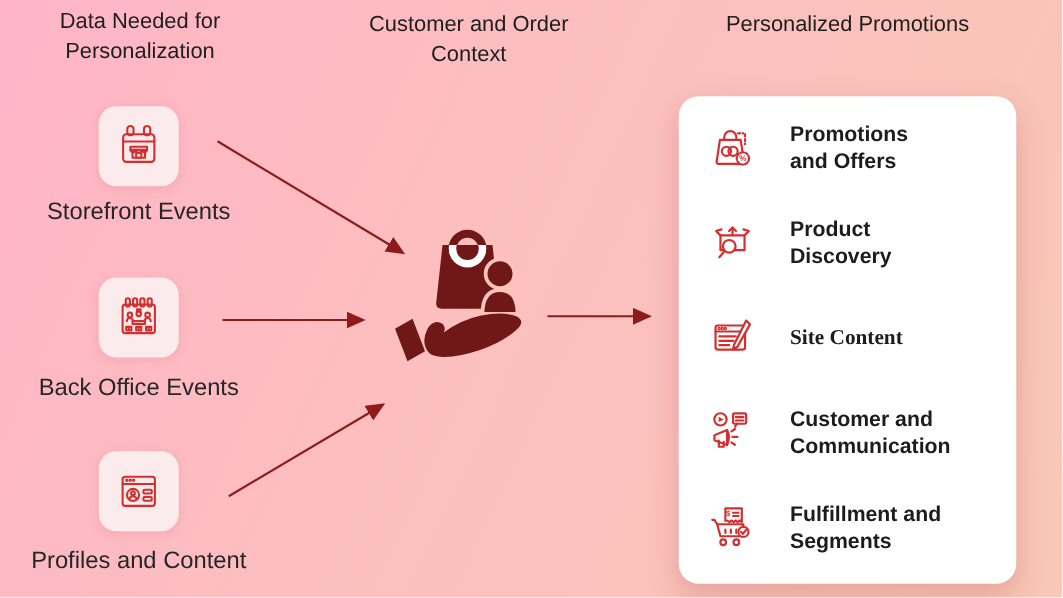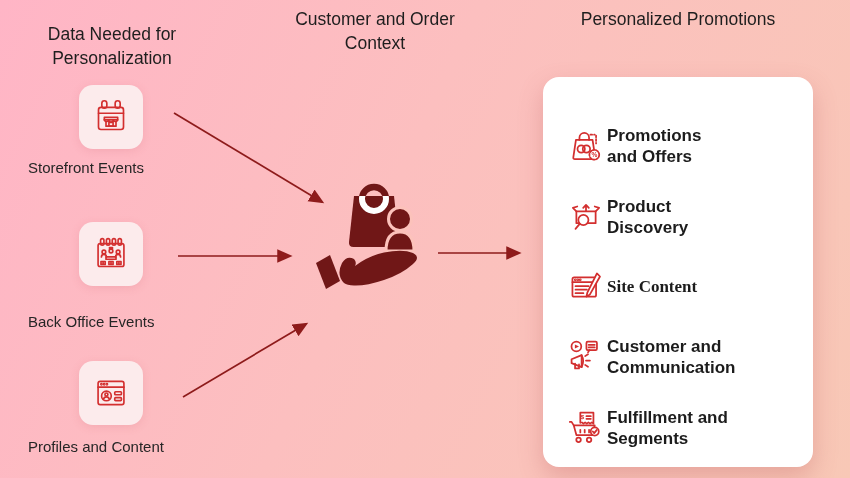--- a/index.html
+++ b/index.html
@@ -11,48 +11,48 @@
     background:linear-gradient(115deg,#ffb5c6 0%,#fcbfbf 45%,#f8c8b6 100%);
   }
   .hdr{
     position:absolute;
     text-align:center;
     font-size:17.5px;
     font-weight:500;
     line-height:1.35;
     color:#1e1e1e;
   }
-  .hdr-left{left:12px;top:23px;width:200px;}
+  .hdr-left{left:12px;top:5px;width:200px;}
   .hdr-center{left:265px;top:8px;width:220px;}
   .hdr-right{left:542px;top:8px;width:272px;}
   .tile{
     position:absolute;
     left:79px;width:64px;height:64px;
     background:#fcebec;
     border-radius:14px;
     display:flex;align-items:center;justify-content:center;
     box-shadow:0 2px 8px rgba(205,100,110,.18);
   }
   .tile svg{width:40px;height:40px;}
   .tile-label{
     position:absolute;left:1px;width:220px;
-    text-align:left;
-    font-size:15px;color:#262626;white-space:nowrap;margin-left:27px;
+    text-align:center;
+    font-size:19px;color:#262626;white-space:nowrap;
   }
   .arrow-layer{position:absolute;left:0;top:0;width:850px;height:478px;}
   .center-icon{position:absolute;left:310px;top:181px;width:118px;height:118px;}
   .card{
     position:absolute;left:543px;top:77px;width:270px;height:390px;
     box-sizing:border-box;
     background:#ffffff;border-radius:16px;
     box-shadow:0 10px 24px rgba(185,85,90,.30);
     display:flex;flex-direction:column;justify-content:space-between;
     padding:20px 14px 24px 22px;
   }
-  .row{display:flex;align-items:center;gap:0;margin-top:28px;}
+  .row{display:flex;align-items:center;gap:25px;}
   .ricon{width:42px;height:42px;flex:0 0 42px;display:flex;align-items:center;justify-content:center;}
   .ricon svg{width:42px;height:42px;}
   .rlabel{
     font-size:17px;font-weight:600;line-height:1.25;color:#1c1c1c;
   }
   .wrap-narrow{max-width:100px;}
   .wrap-wide{max-width:152px;}
   .nowrap{white-space:nowrap;font-family:Liberation Serif, serif;}
 </style>
 </head>
@@ -104,21 +104,21 @@
       <circle cx="32.5" cy="21.5" r="2.2"></circle>
       <path d="M29.5,27.5 a3,3 0 0 1 6,0"></path>
       <circle cx="24" cy="20.5" r="2.2"></circle>
       <rect x="22.3" y="16.2" width="3.4" height="2"></rect>
       <rect x="18" y="27.5" width="12" height="2.8"></rect>
       <path d="M12,33 h5 v3.5 h-5 z M14.5,33 v3.5"></path>
       <path d="M21.5,33 h5 v3.5 h-5 z M24,33 v3.5"></path>
       <path d="M31,33 h5 v3.5 h-5 z M33.5,33 v3.5"></path>
     </svg>
   </div>
-  <div class="tile-label" style="top:313px">Back Office Events</div>
+  <div class="tile-label" style="top:300px">Back Office Events</div>
 
   <div class="tile" style="top:361px">
     <svg viewBox="0 0 48 48" fill="none" stroke="#d32f2f" stroke-width="2" stroke-linecap="round" stroke-linejoin="round">
       <rect x="8.5" y="10" width="31" height="28" rx="2.5"></rect>
       <line x1="8.5" y1="17" x2="39.5" y2="17"></line>
       <circle cx="12.5" cy="13.5" r="0.7"></circle>
       <circle cx="15.8" cy="13.5" r="0.7"></circle>
       <circle cx="19.1" cy="13.5" r="0.7"></circle>
       <circle cx="18.5" cy="27.5" r="5.8"></circle>
       <circle cx="18.5" cy="25.8" r="1.8"></circle>

